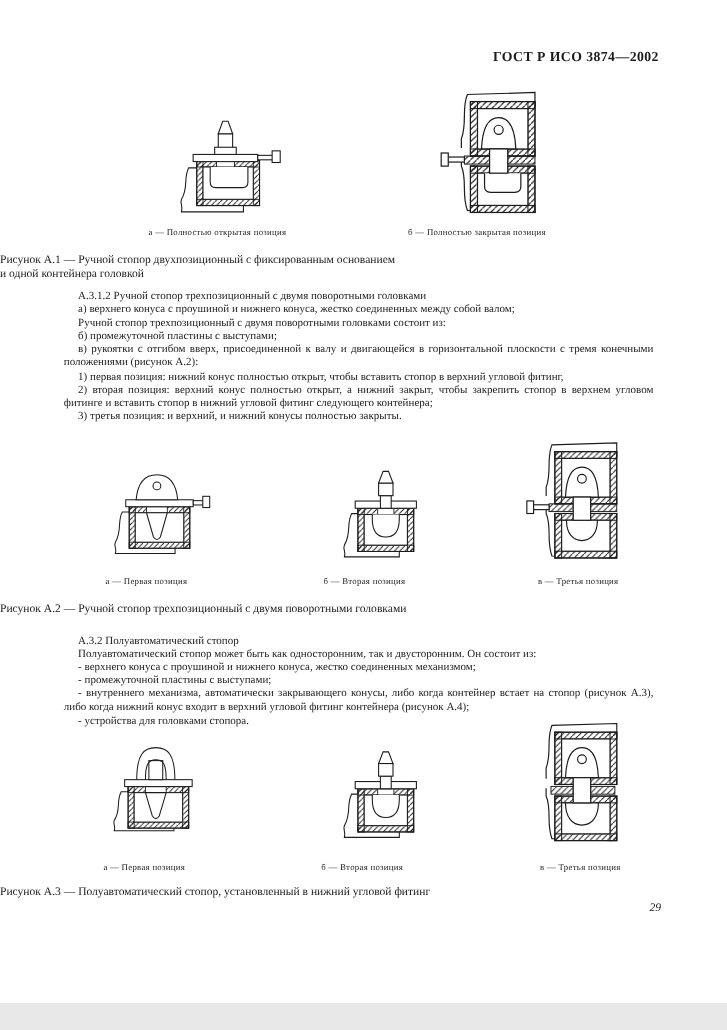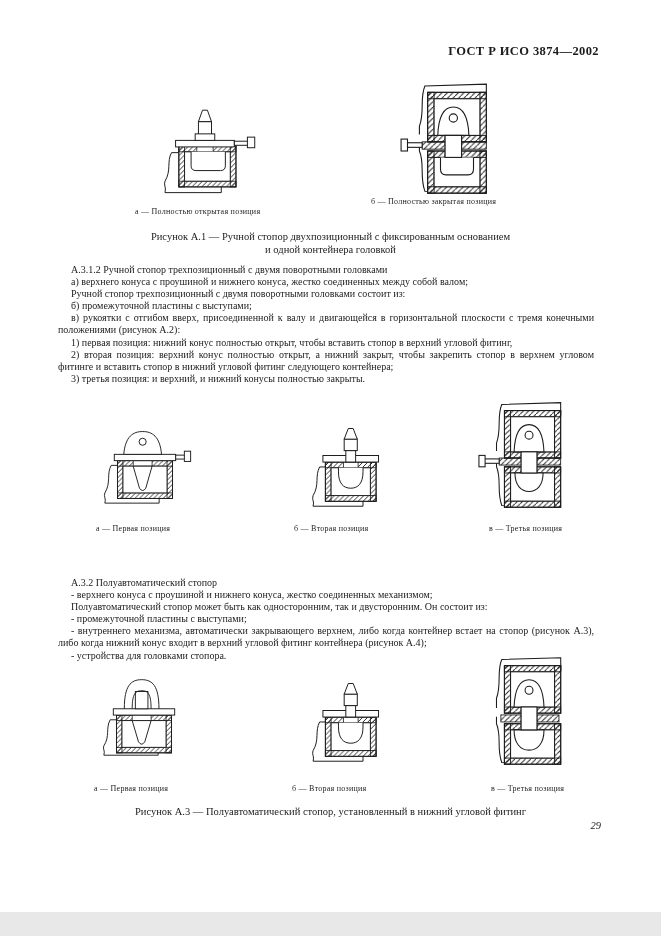--- a/index.html
+++ b/index.html
@@ -3,21 +3,21 @@
 <meta charset="utf-8">
 <style>
   html,body{margin:0;padding:0;background:#e8e8e8;}
   .page{position:relative;width:661px;height:912px;margin:0 auto;background:#ffffff;
         font-family:"Liberation Serif",serif;color:#1c1c1c;overflow:hidden;}
   .header{position:absolute;top:44px;right:62px;font-weight:bold;font-size:12.5px;letter-spacing:.4px;}
   .textblock{position:absolute;left:58px;width:536px;font-size:10px;line-height:12.1px;text-align:justify;}
   .textblock p{margin:0;text-indent:13px;}
   .textblock p.bold{font-weight:normal;}
   .subcap{position:absolute;font-size:8px;letter-spacing:.25px;white-space:nowrap;}
-  .figtitle{position:absolute;left:0;width:661px;text-align:center;font-size:10.5px;white-space:nowrap;}
+  .figtitle{position:absolute;left:0;width:661px;font-size:10.5px;white-space:nowrap;}
   .pagenum{position:absolute;top:820px;right:60px;font-size:10.5px;font-style:italic;}
   svg.fig{position:absolute;overflow:visible;}
   .ln{stroke:#1c1c1c;stroke-width:1.2;fill:none;}
   .wh{stroke:#1c1c1c;stroke-width:1.2;fill:#ffffff;}
   .ht{stroke:#1c1c1c;stroke-width:1;fill:url(#hatch);}
 </style>
 </head>
 <body>
 
 <div class="page">
@@ -71,21 +71,21 @@
     <rect class="wh" x="37" y="91" width="50" height="32"></rect>
     <path class="wh" d="M44,91 L44,104 Q44,110 50,110 L74,110 Q80,110 80,104 L80,91"></path>
     <rect class="ht" x="24" y="74" width="25" height="8"></rect>
     <rect class="ht" x="67" y="74" width="27" height="8"></rect>
     <rect class="wh" x="49" y="67" width="18" height="24"></rect>
     <rect class="wh" x="4" y="75" width="20" height="5"></rect>
     <rect class="wh" x="1" y="71" width="7" height="13"></rect>
   </svg>
 
   <div class="subcap" style="left:135px;top:207px">а — Полностью открытая позиция</div>
-  <div class="subcap" style="left:371px;top:197px">б — Полностью закрытая позиция</div>
+  <div class="subcap" style="left:371px;top:207px">б — Полностью закрытая позиция</div>
   <div class="figtitle" style="top:231px">Рисунок А.1 — Ручной стопор двухпозиционный с фиксированным основанием</div>
   <div class="figtitle" style="top:244px">и одной контейнера головкой</div>
 
   <div class="textblock" style="top:264px">
     <p>А.3.1.2 Ручной стопор трехпозиционный с двумя поворотными головками</p>
     <p>а) верхнего конуса с проушиной и нижнего конуса, жестко соединенных между собой валом;</p>
     <p>Ручной стопор трехпозиционный с двумя поворотными головками состоит из:</p>
     <p>б) промежуточной пластины с выступами;</p>
     <p>в) рукоятки с отгибом вверх, присоединенной к валу и двигающейся в горизонтальной плоскости с тремя конечными положениями (рисунок А.2):</p>
     <p>1) первая позиция: нижний конус полностью открыт, чтобы вставить стопор в верхний угловой фитинг,</p>
@@ -149,27 +149,28 @@
     <rect class="ht" x="24" y="74" width="25" height="8"></rect>
     <rect class="ht" x="67" y="74" width="27" height="8"></rect>
     <rect class="wh" x="49" y="67" width="18" height="24"></rect>
     <rect class="wh" x="4" y="75" width="20" height="5"></rect>
     <rect class="wh" x="1" y="71" width="7" height="13"></rect>
   </svg>
 
   <div class="subcap" style="left:96px;top:524px">а — Первая позиция</div>
   <div class="subcap" style="left:294px;top:524px">б — Вторая позиция</div>
   <div class="subcap" style="left:489px;top:524px">в — Третья позиция</div>
+  <div class="figtitle" style="top:548px">Рисунок А.2 — Ручной стопор трехпозиционный с двумя поворотными головками</div>
 
   <div class="textblock" style="top:577px">
     <p class="bold">А.3.2 Полуавтоматический стопор</p>
+    <p>Полуавтоматический стопор может быть как односторонним, так и двусторонним. Он состоит из:</p>
     <p>- верхнего конуса с проушиной и нижнего конуса, жестко соединенных механизмом;</p>
-    <p>Полуавтоматический стопор может быть как односторонним, так и двусторонним. Он состоит из:</p>
     <p>- промежуточной пластины с выступами;</p>
-    <p>- внутреннего механизма, автоматически закрывающего верхнем, либо когда контейнер встает на стопор (рисунок А.3), либо когда нижний конус входит в верхний угловой фитинг контейнера (рисунок А.4);</p>
+    <p>- внутреннего механизма, автоматически закрывающего конусы, либо когда контейнер встает на стопор (рисунок А.3), либо когда нижний конус входит в верхний угловой фитинг контейнера (рисунок А.4);</p>
     <p>- устройства для головками стопора.</p>
   </div>
 
   <svg class="fig" style="left:96px;top:661px;width:96px;height:105px" viewBox="0 0 122 112">
     <path class="ln" d="M26,64 L18,64 C12,75 18,85 10,97 C8,101 12,103 10,109 L79,109 L79,104"></path>
     <rect class="wh" x="26" y="58" width="70" height="48"></rect>
     <rect class="ht" x="26" y="58" width="20" height="7"></rect>
     <rect class="ht" x="70" y="58" width="26" height="7"></rect>
     <rect class="ht" x="26" y="58" width="7" height="48"></rect>
     <rect class="ht" x="89" y="58" width="7" height="48"></rect>

